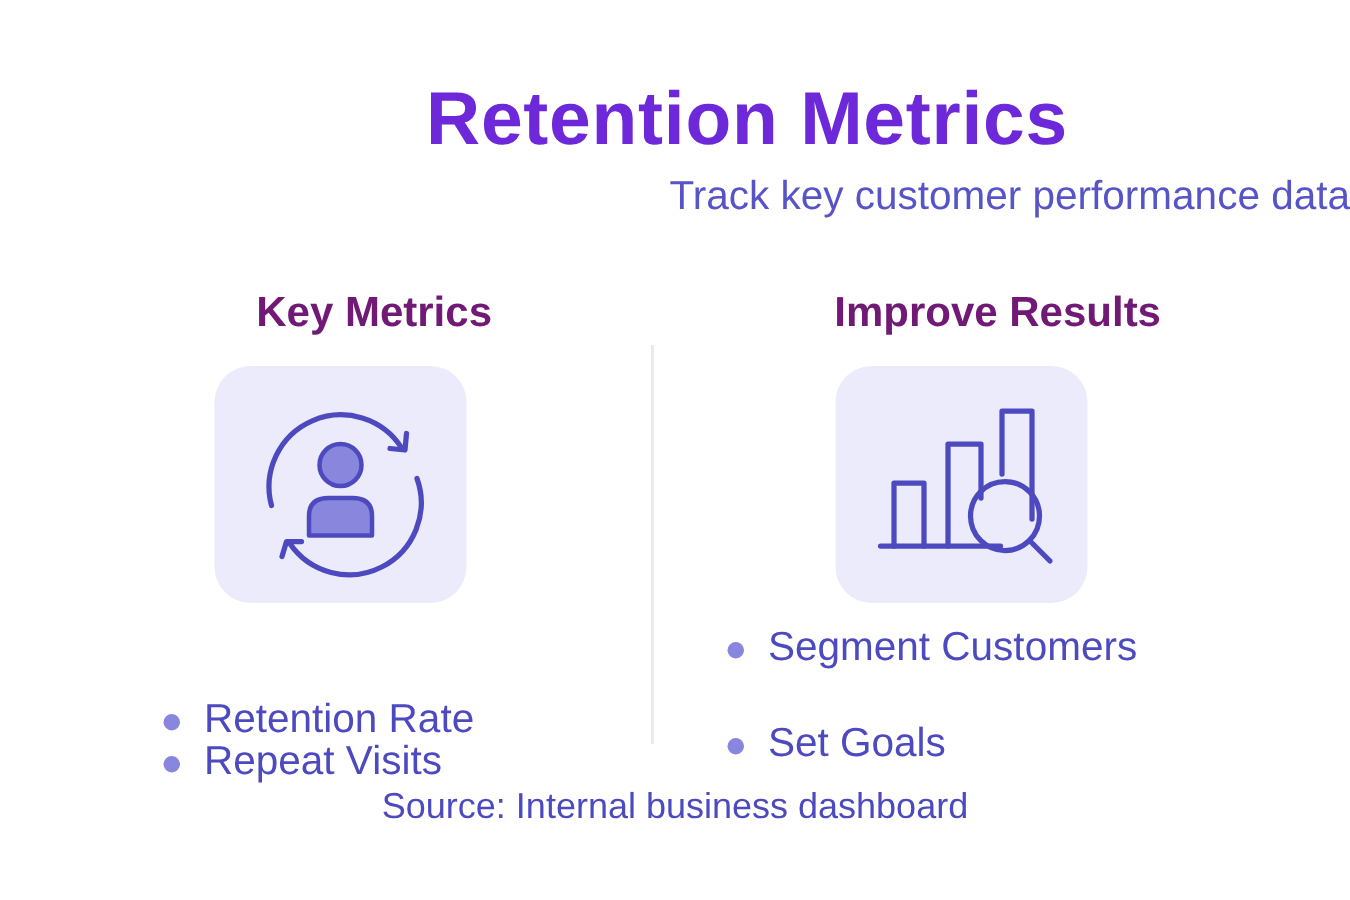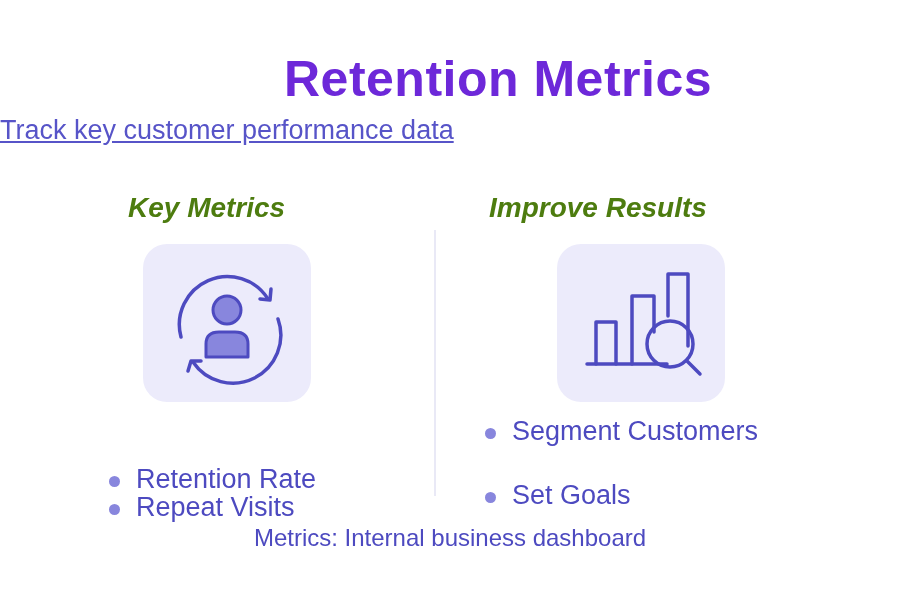--- a/index.html
+++ b/index.html
@@ -1,22 +1,22 @@
 <!DOCTYPE html>
 <html><head>
 <meta charset="utf-8">
 <style>
   html, body { margin:0; padding:0; }
   body { width:900px; height:600px; background:#ffffff; position:relative; overflow:hidden;
          font-family:"Liberation Sans", "DejaVu Sans", sans-serif; }
   .title { position:absolute; left:0; width:900px; top:50px; text-align:center;
            font-size:50px; font-weight:bold; color:#6d28d9; letter-spacing:0.5px;margin-left:48px; }
-  .subtitle { position:absolute; left:0; width:900px; top:115px; text-align:left;
-              font-size:27px; color:#5754c8;text-decoration:underline; }
-  .col-heading { position:absolute; top:192px; font-size:28px; font-weight:bold; color:#4d7c0f; text-align:left;font-style:italic; }
+  .subtitle { position:absolute; left:0; width:900px; top:115px; text-align:right;
+              font-size:27px; color:#5754c8; }
+  .col-heading { position:absolute; top:192px; font-size:28px; font-weight:bold; color:#701a75; text-align:right; }
   .icon-tile { position:absolute; top:244px; width:168px; height:158px; background:#ecebfb; border-radius:24px; }
   .divider { position:absolute; left:434px; top:230px; width:2px; height:266px; background:#e9e9f6; }
   .bullet { position:absolute; font-size:27px; color:#4d4ac0; }
   .bullet .dot { position:absolute; left:-27px; top:12px; width:11px; height:11px; border-radius:50%; background:#8886dd; }
   .source { position:absolute; left:0; width:900px; top:524px; text-align:center; font-size:24px; color:#4d4ac0; }
 </style>
 </head>
 <body>
 
 <div class="title">Retention Metrics</div>
@@ -41,21 +41,21 @@
   <span class="dot"></span>
   <span>Retention Rate</span>
 </div>
 <div class="bullet" style="left:136px; top:460px;margin-top:32px;">
   <span class="dot"></span>
   <span>Repeat Visits</span>
 </div>
 
 <div class="divider"></div>
 
-<div class="col-heading" style="left:489px; width:260px;">Improve Results</div>
+<div class="col-heading" style="left:514px; width:260px;">Improve Results</div>
 <div class="icon-tile" style="left:557px;">
   <svg width="168" height="158" viewBox="0 0 168 158">
     <g fill="none" stroke="#4d4ac0" stroke-width="3.5" stroke-linecap="round" stroke-linejoin="round">
       <line x1="30" y1="120" x2="110" y2="120"></line>
       <path d="M 39 120 L 39 78 L 59 78 L 59 120"></path>
       <path d="M 75 120 L 75 52 L 97 52 L 97 88"></path>
       <path d="M 111 72 L 111 30 L 131 30 L 131 102"></path>
       <circle cx="113" cy="100" r="23"></circle>
       <line x1="130" y1="117" x2="143" y2="130"></line>
     </g>
@@ -63,13 +63,13 @@
 </div>
 <div class="bullet" style="left:512px; top:416px;text-align:right;">
   <span class="dot"></span>
   <span>Segment Customers</span>
 </div>
 <div class="bullet" style="left:512px; top:480px;">
   <span class="dot"></span>
   <span>Set Goals</span>
 </div>
 
-<div class="source">Metrics: Internal business dashboard</div>
+<div class="source">Source: Internal business dashboard</div>
 
 </body></html>

